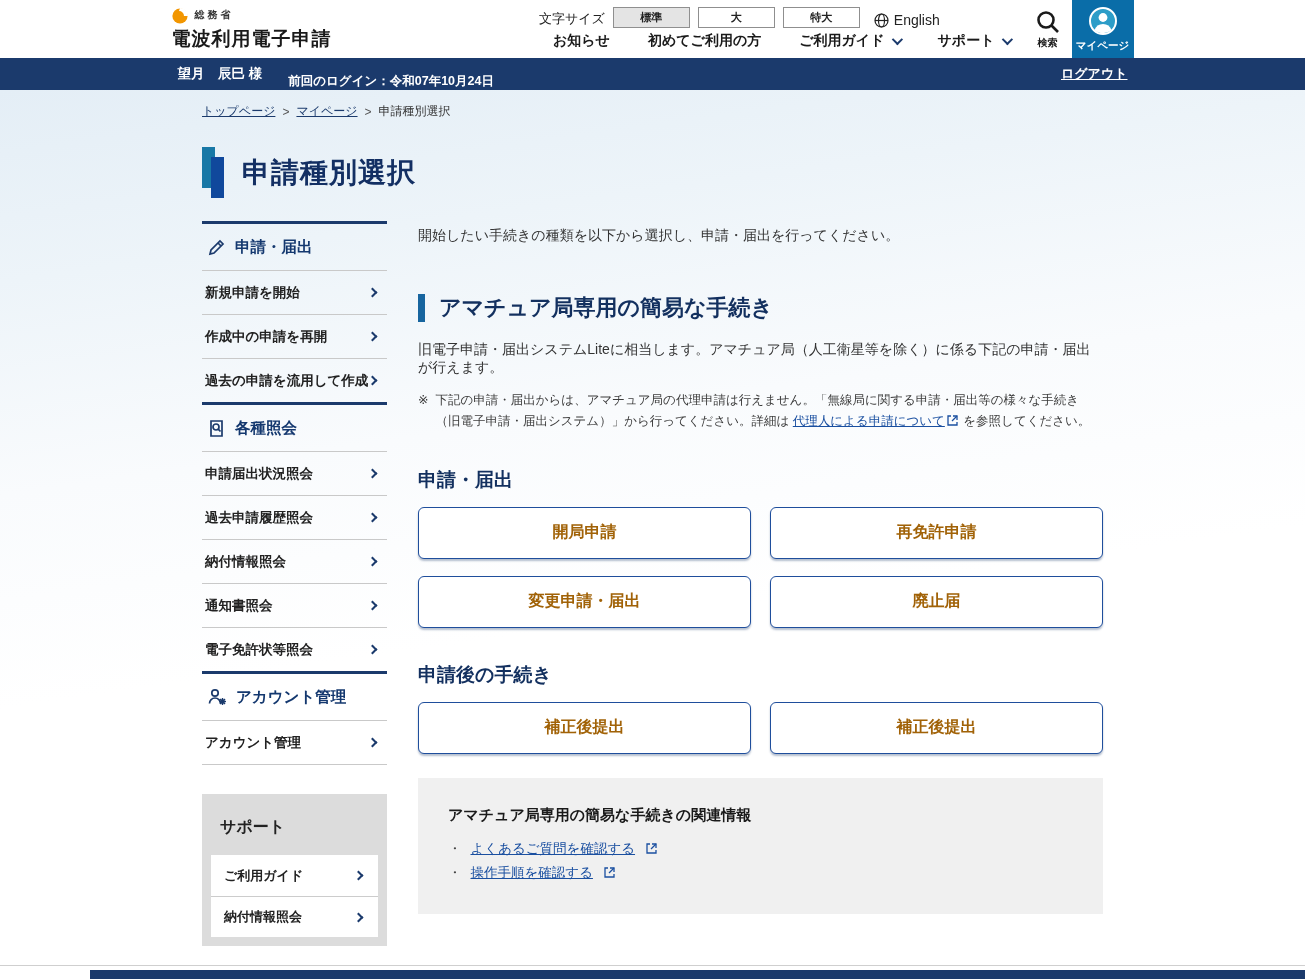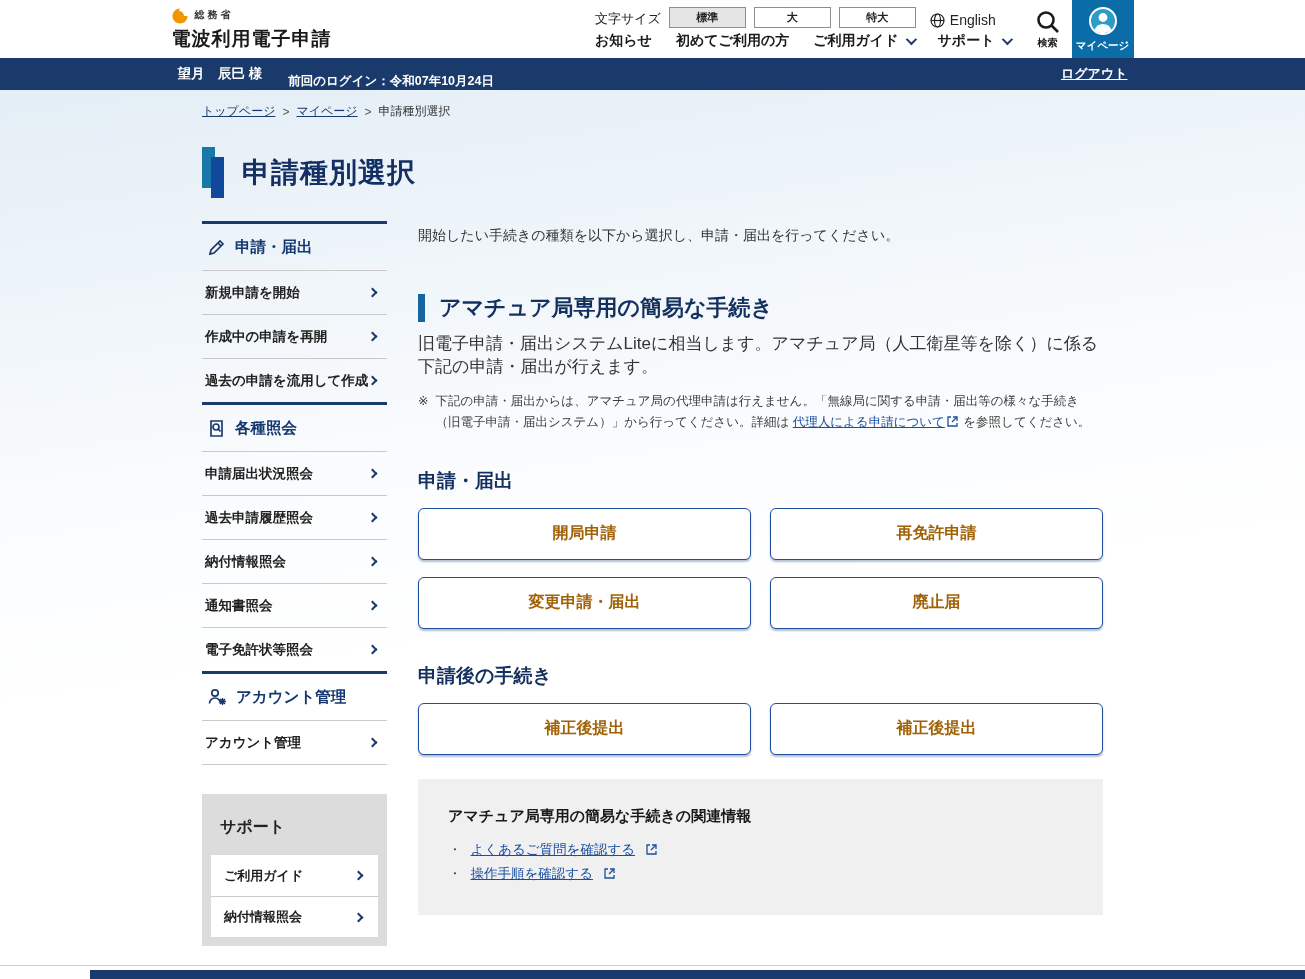--- a/index.html
+++ b/index.html
@@ -13,21 +13,21 @@
   .logo-top { display:flex; align-items:center; gap:5px; font-size:10px; color:#333; letter-spacing:3px; font-weight:bold; }
   .logo-main { font-size:19px; font-weight:bold; color:#1a1a1a; letter-spacing:1px; }
   .hdr-right { margin-left:auto; display:flex; align-items:stretch; }
   .hdr-col { display:flex; flex-direction:column; justify-content:space-between; padding:7px 14px 8px 0; }
   .size-row { display:flex; align-items:flex-end; gap:8px; font-size:13px; color:#222; }
   .size-btn { width:77px; height:21px; border:1px solid #8f8f8f; background:#fff; font-size:11px; font-weight:bold;
     color:#222; display:flex; align-items:center; justify-content:center; cursor:pointer; }
   .size-btn.sel { background:#e4e4e4; }
   .eng { display:flex; align-items:center; gap:5px; font-size:14px; color:#222; margin-left:6px; cursor:pointer; }
   .nav-row { display:flex; align-items:center; gap:24px; font-size:14px; font-weight:bold; color:#1a1a1a; }
-  .nav-item { display:flex; align-items:center; gap:7px; cursor:pointer; white-space:nowrap; }
+  .nav-item { display:flex; align-items:center; gap:7px; cursor:pointer; white-space:nowrap;margin-left:14px; }
   .chev-down { width:8px; height:8px; border-right:2px solid #1b3a6c; border-bottom:2px solid #1b3a6c;
     transform:rotate(45deg) translateY(-2px); }
   .search-block { width:48px; display:flex; flex-direction:column; align-items:center; justify-content:center; gap:1px; cursor:pointer; }
   .search-label { font-size:10px; font-weight:bold; color:#1a1a1a; }
   .mypage { width:62px; background:#0a6da8; color:#fff; display:flex; flex-direction:column;
     align-items:center; justify-content:center; gap:3px; font-size:10.5px; font-weight:bold; cursor:pointer; }
 
   
   .user-bar { height:32px; background:#1b3a6c; color:#fff; }
   .user-bar-inner { width:950px; height:100%; margin:0 auto; display:flex; align-items:center; }
@@ -65,21 +65,21 @@
   .support-item { background:#fff; height:41px; display:flex; align-items:center; justify-content:space-between;
     padding:0 13px; font-size:13px; font-weight:bold; color:#222; cursor:pointer; }
   .support-item + .support-item { border-top:1px solid #ccc; }
 
   
   .main { flex:1; padding-top:6px; min-width:0; }
   .intro { font-size:14px; color:#333; }
   .sec-head { margin-top:48px; display:flex; align-items:center; gap:14px; }
   .sec-bar { width:7px; height:28px; background:#17659f; }
   .sec-title { font-size:22px; font-weight:bold; color:#13305f; }
-  .desc { margin-top:9px; font-size:17px; color:#333; }
+  .desc { margin-top:18px; font-size:14px; color:#333; }
   .note { margin-top:13px; display:flex; gap:7px; font-size:12.5px; color:#3c3c3c; line-height:1.7; }
   .a-link { color:#1a4fa0; text-decoration:underline; cursor:pointer; }
   .ext { display:inline-block; vertical-align:-1px; margin:0 2px; }
   .grp-head { margin-top:34px; font-size:19px; font-weight:bold; color:#13305f; }
   .btn-grid { margin-top:14px; display:grid; grid-template-columns:1fr 1fr; gap:17px 19px; }
   .proc-btn { height:52px; background:#fff; border:1px solid #1f4e9c; border-radius:6px;
     font-size:16px; font-weight:bold; color:#a16207; display:flex; align-items:center; justify-content:center;
     box-shadow:0 2px 2px rgba(70,95,135,.4); cursor:pointer; font-family:inherit; }
   .related { margin-top:24px; background:#f0f0f0; padding:28px 30px 32px; }
   .rel-title { font-size:15px; font-weight:bold; color:#1a1a1a; }

